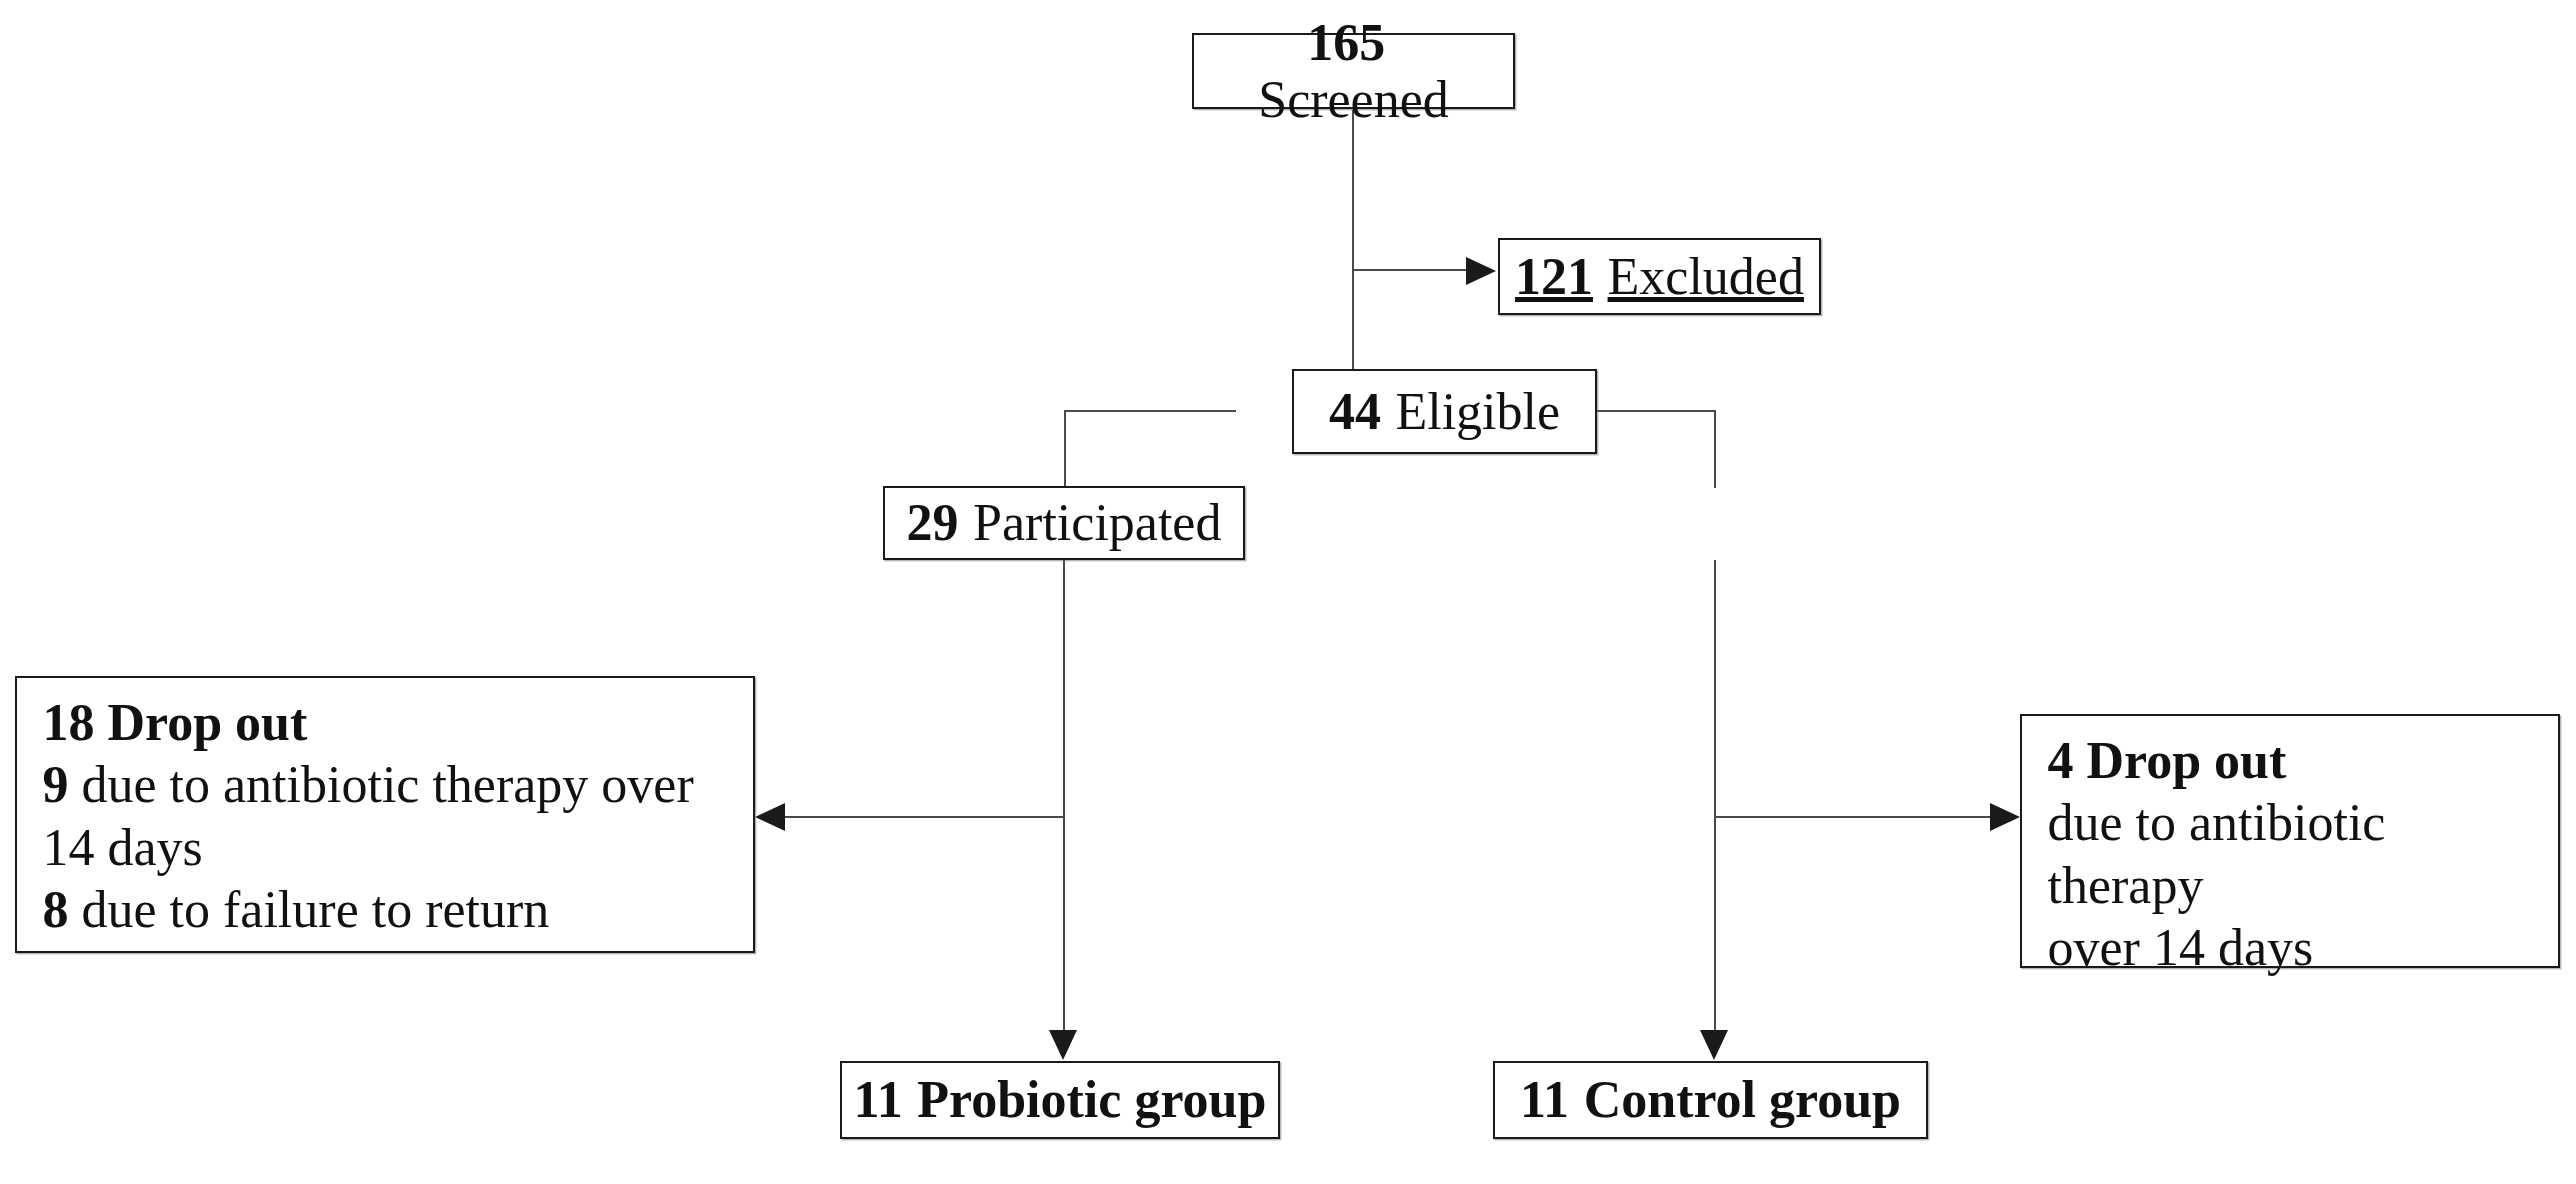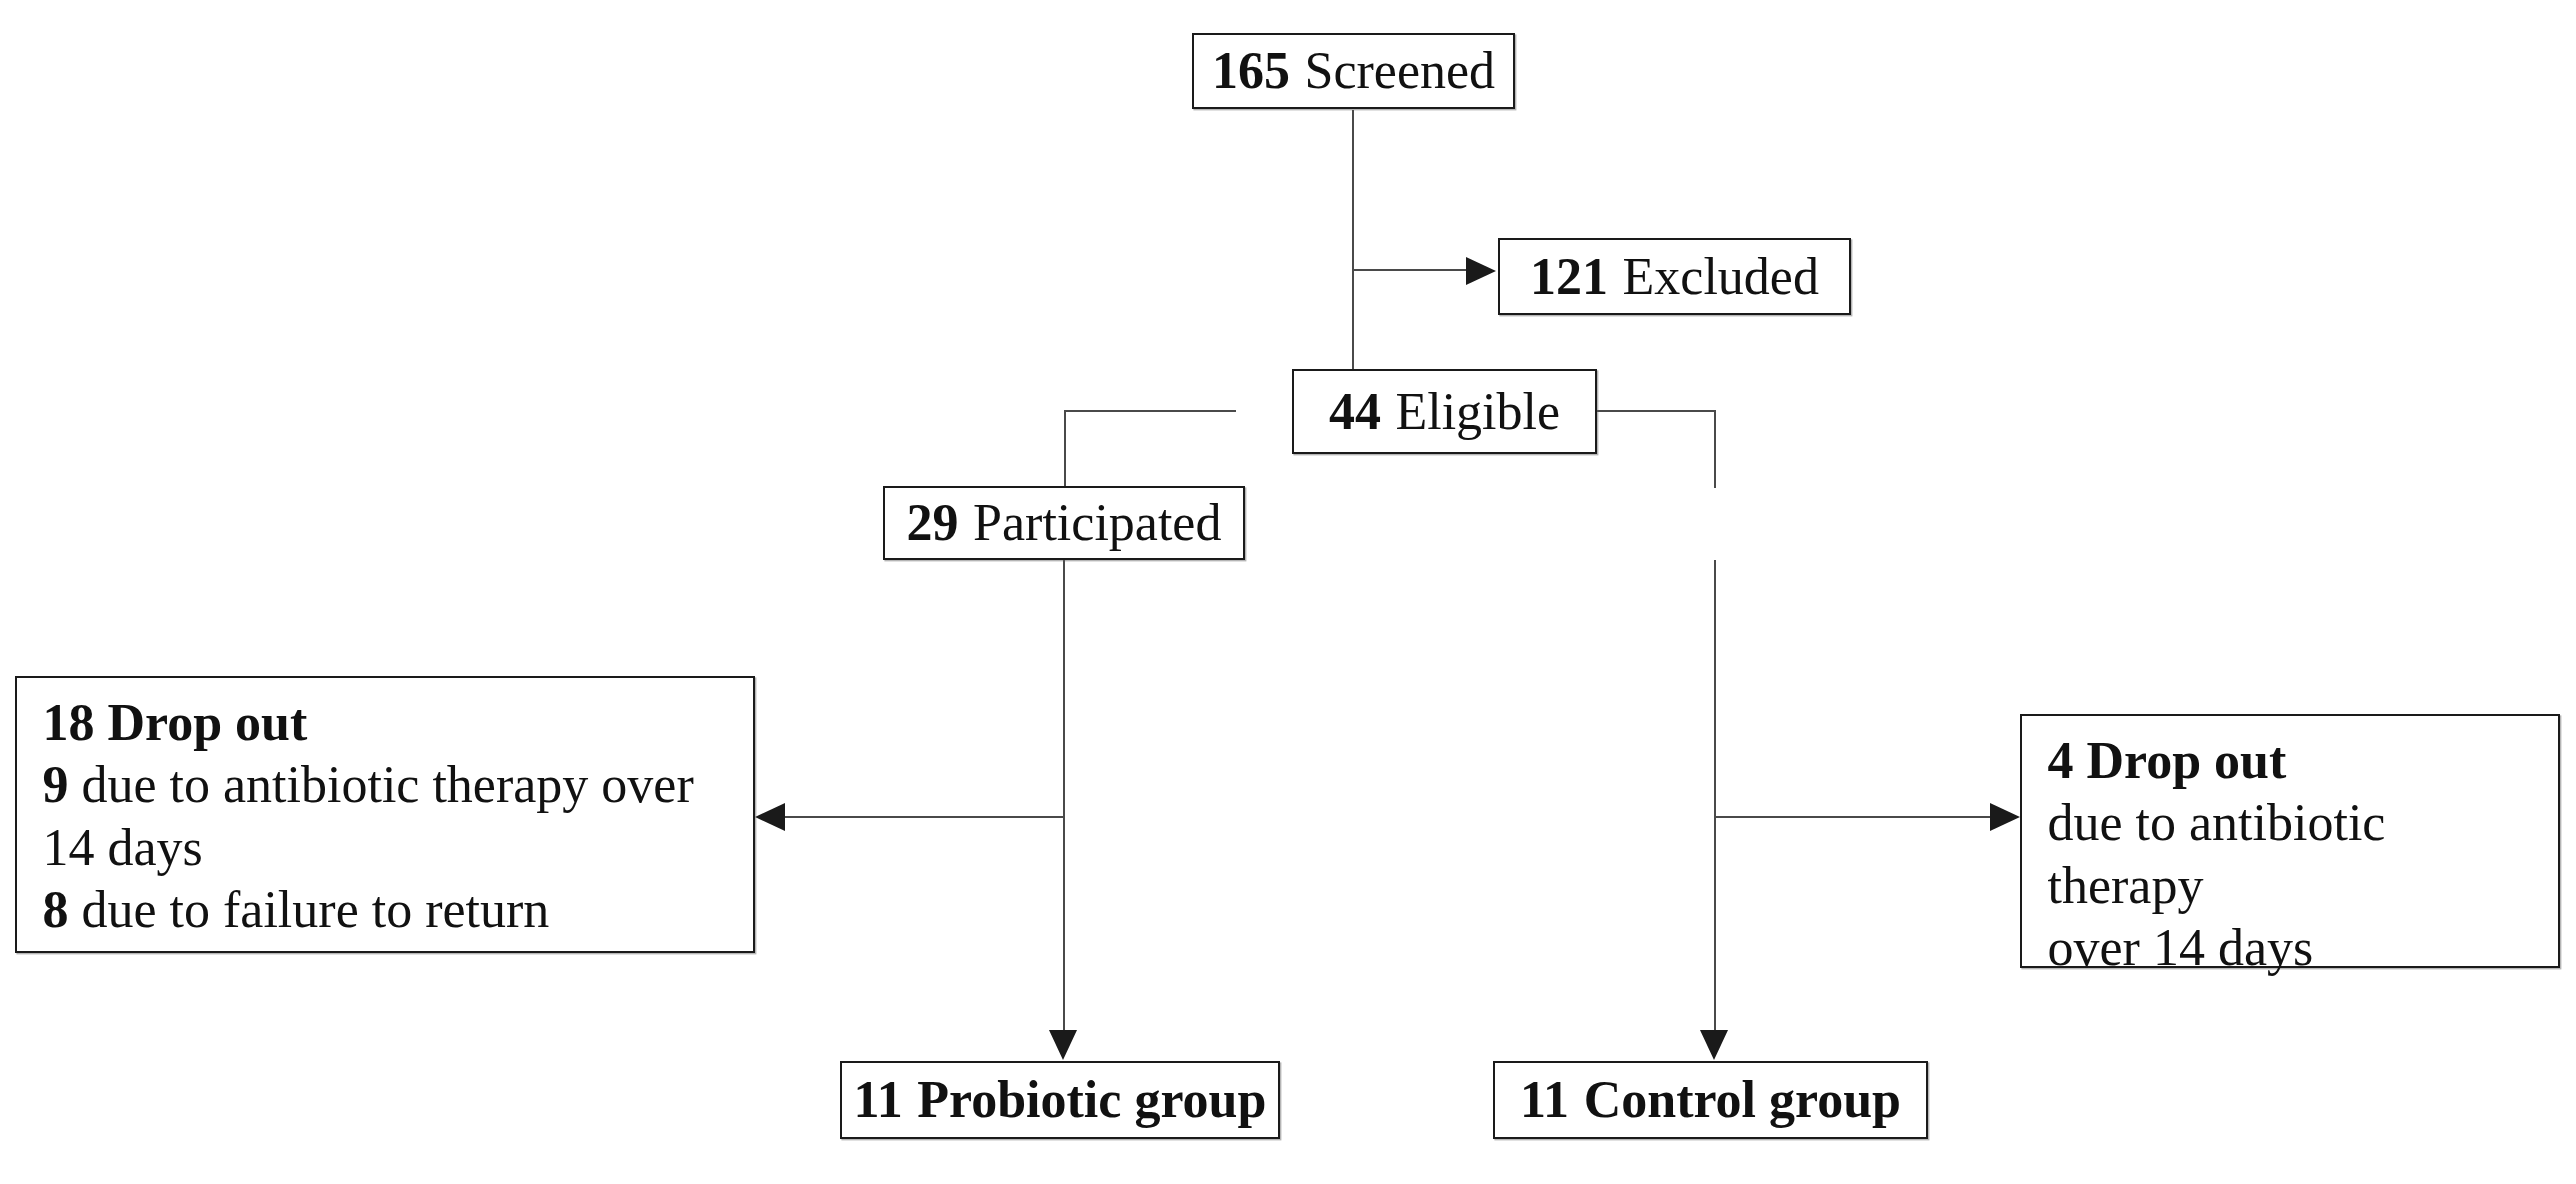--- a/index.html
+++ b/index.html
@@ -98,26 +98,26 @@
   <div class="line-v" style="left:1063px; top:560px;  height:472px;"></div>
   <div class="arrow down" style="left:1049px; top:1030px;"></div>
   <div class="line-h" style="left:781px; top:816px; width:284px;"></div>
   <div class="arrow left" style="left:755px; top:803px;"></div>
 
   <div class="line-v" style="left:1714px; top:560px;  height:472px;"></div>
   <div class="arrow down" style="left:1700px; top:1030px;"></div>
   <div class="line-h" style="left:1716px; top:816px; width:278px;"></div>
   <div class="arrow right" style="left:1990px; top:803px;"></div>
 
-  <div class="node" style="left:1192px; top:33px; width:323px; height:76px;">
+  <div class="node" style="left:1192px; top:33px; width:323px; height:76px;flex-direction:column;">
     <span class="num">165</span>
     <span class="lbl">Screened</span>
   </div>
 
-  <div class="node" style="left:1498px; top:238px; width:353px; height:77px;">
+  <div class="node" style="left:1498px; top:238px; width:323px; height:77px;text-decoration:underline;">
     <span class="num">121</span>
     <span class="lbl">Excluded</span>
   </div>
 
   <div class="node" style="left:1292px; top:369px; width:305px; height:85px;text-align:center;">
     <span class="num">44</span>
     <span class="lbl">Eligible</span>
   </div>
 
   <div class="node" style="left:883px; top:486px; width:362px; height:74px;">

